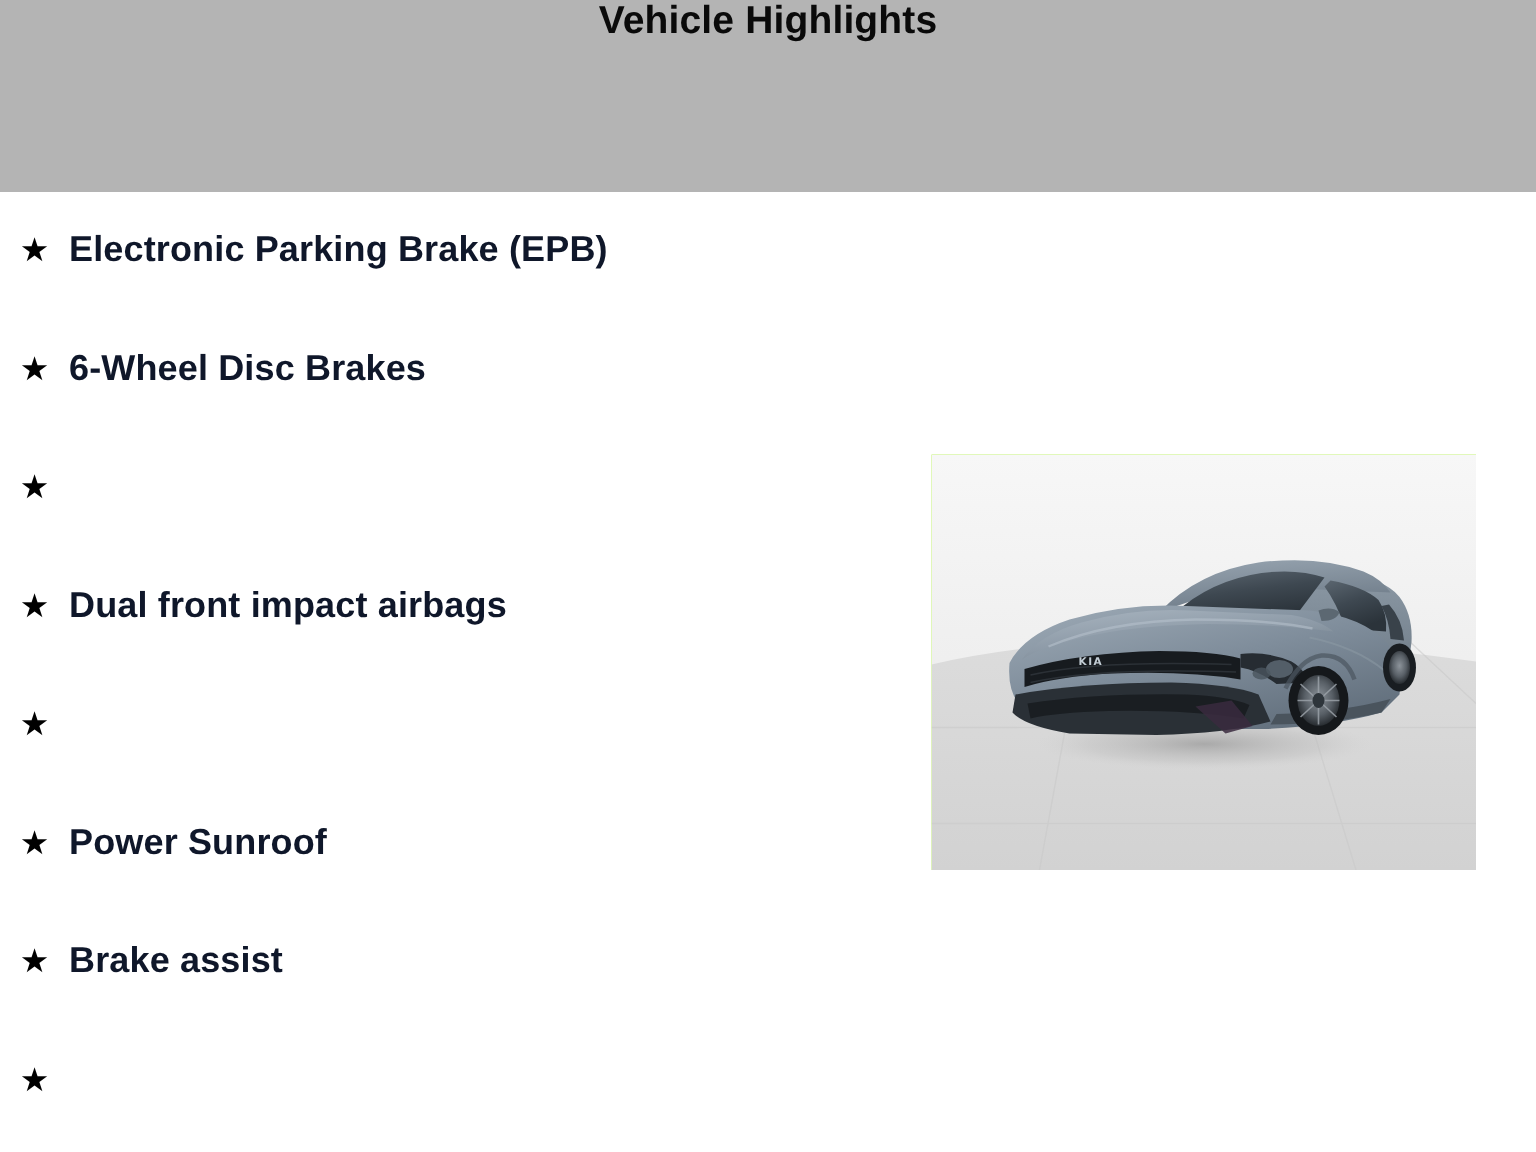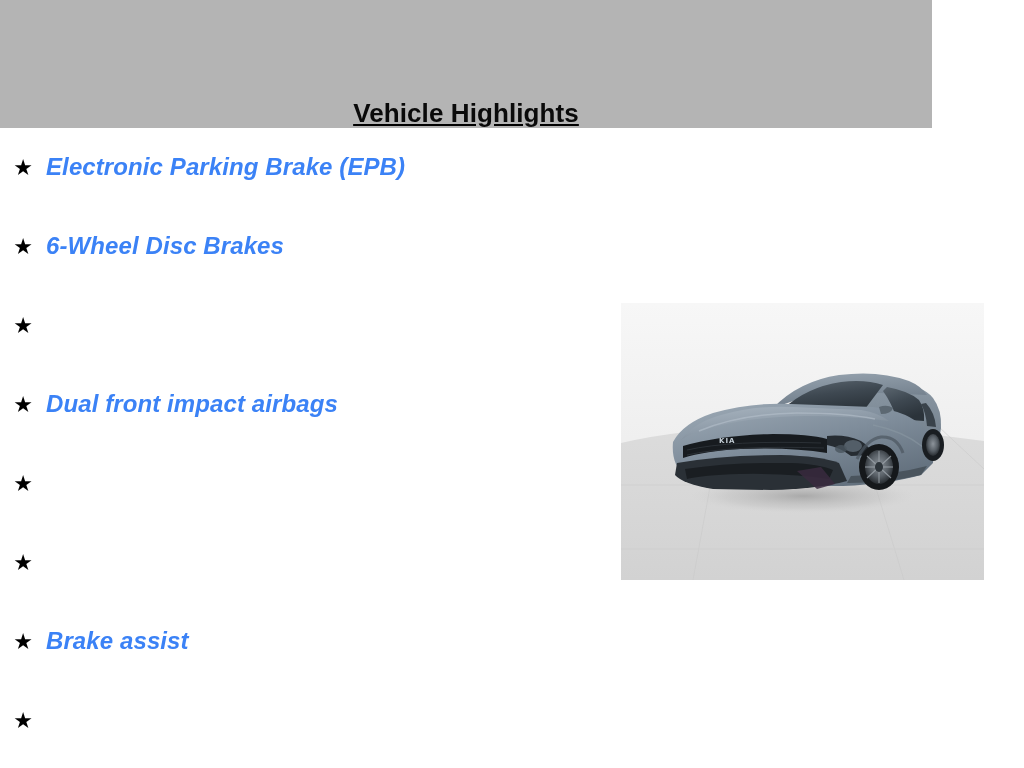--- a/index.html
+++ b/index.html
@@ -14,28 +14,27 @@
     font-family: "Liberation Sans", sans-serif;
     overflow: hidden;
     position: relative;
   }
 
   
   #header-band {
     position: absolute;
     left: 0;
     top: 0;
-    width: 932px;
+    width: 1024px;
     height: 128px;
     background: #b4b4b4;
     display: flex;
-    align-items: flex-end;
+    align-items: flex-start;
     justify-content: center;
     box-sizing: border-box;
-    text-decoration: underline;
   }
   #page-title {
     font-size: 26px;
     font-weight: bold;
     color: #0a0a0a;
     letter-spacing: 0.1px;
     line-height: 1;
     margin: 0;
     padding-bottom: 2px;
     font-family: "Liberation Sans", sans-serif;
@@ -79,25 +78,24 @@
     text-align: center;
     color: #000000;
     font-size: 22px;
     font-family: "DejaVu Sans", sans-serif;
     margin-right: 12px;
     user-select: none;
   }
   .highlight-label {
     font-size: 24px;
     font-weight: bold;
-    color: #3b82f6;
+    color: #0f172a;
     line-height: 1.1;
     white-space: nowrap;
     letter-spacing: 0.1px;
-    font-style: italic;
   }
 
   
   #vehicle-photo {
     position: absolute;
     left: 621px;
     top: 175px;   
     width: 363px;
     height: 277px;
     overflow: hidden;
@@ -132,20 +130,21 @@
     </li>
     <li class="highlight-item">
       <span class="star-icon">★</span>
       <span class="highlight-label">Dual front impact airbags</span>
     </li>
     <li class="highlight-item">
       <span class="star-icon">★</span>
     </li>
     <li class="highlight-item">
       <span class="star-icon">★</span>
+      <span class="highlight-label">Power Sunroof</span>
     </li>
     <li class="highlight-item">
       <span class="star-icon">★</span>
       <span class="highlight-label">Brake assist</span>
     </li>
     <li class="highlight-item">
       <span class="star-icon">★</span>
     </li>
   </ul>
 

